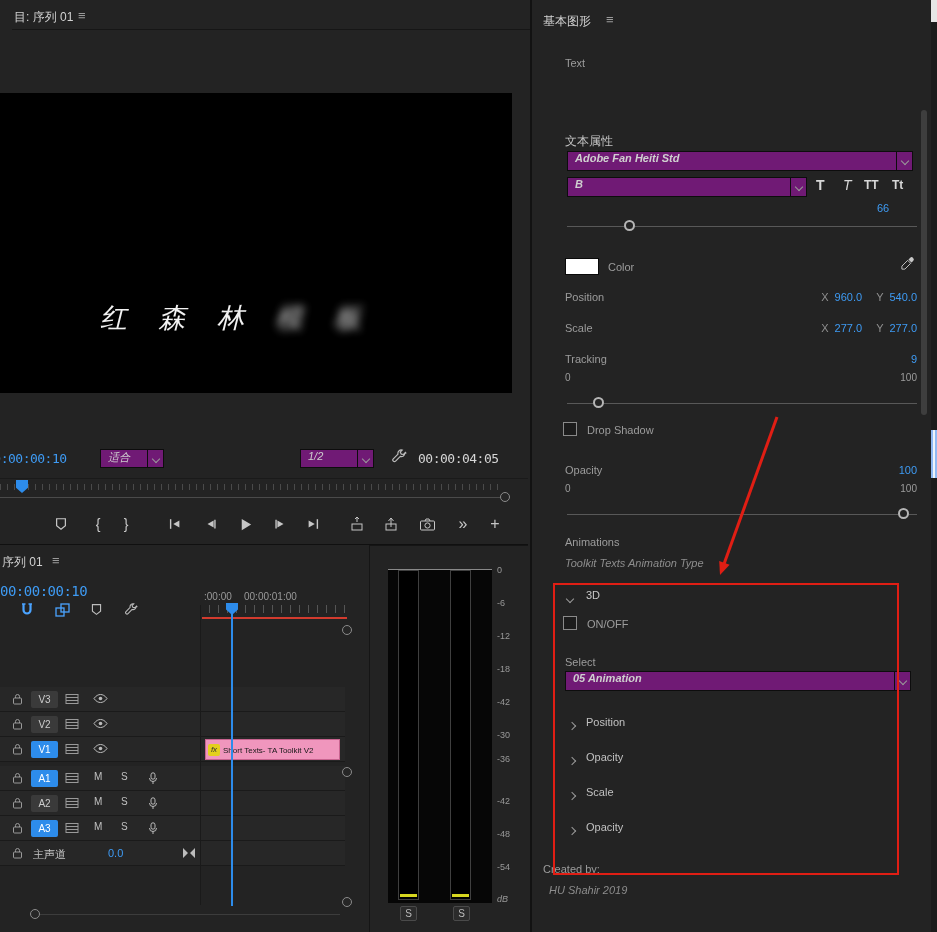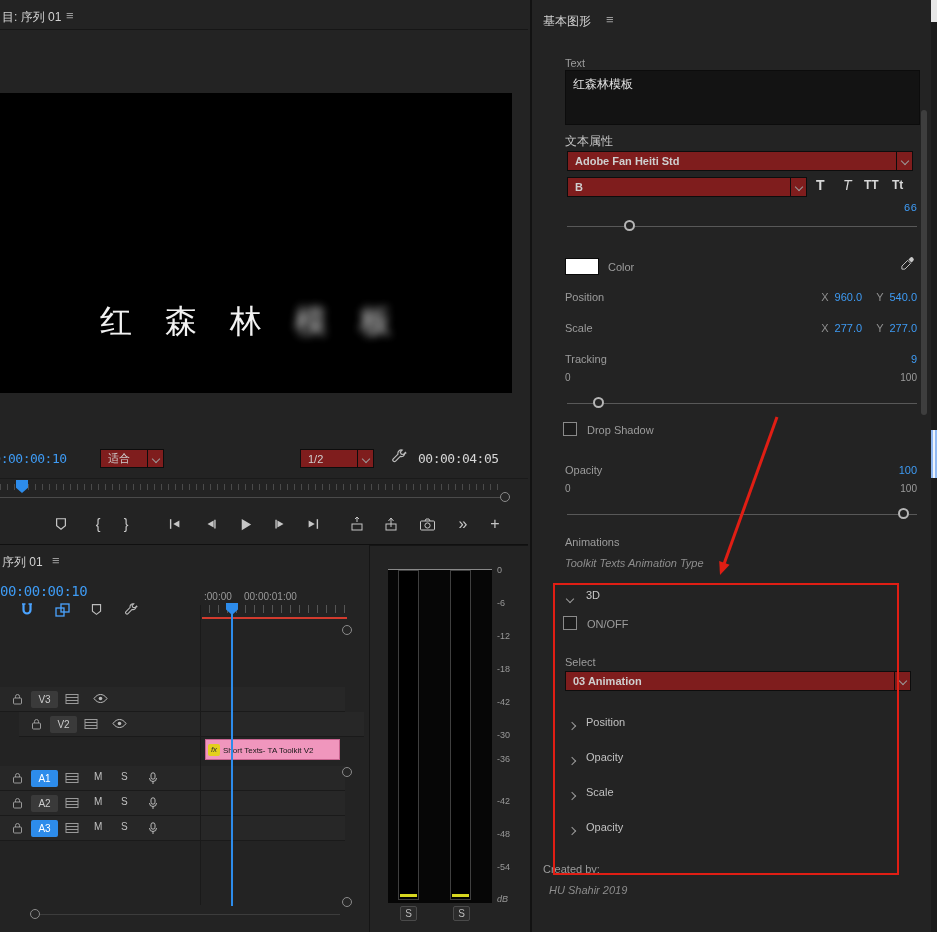--- a/index.html
+++ b/index.html
@@ -6,21 +6,21 @@
   body{background:#111;}
   #root{position:relative;width:937px;height:932px;overflow:hidden;background:#232323;
         font-family:"Liberation Sans","DejaVu Sans",sans-serif;font-size:11px;color:#c8c8c8;}
   .abs{position:absolute;}
   .tc{font-family:"DejaVu Sans Mono",monospace;font-size:13px;letter-spacing:-0.5px;}
   .blue{color:#3e9bf4;}
   .lbl{color:#9c9c9c;}
   .chev{display:inline-block;width:6px;height:6px;border-right:1.5px solid #9a9a9a;border-bottom:1.5px solid #9a9a9a;}
   .chev.d{transform:rotate(45deg);}
   .chev.r{transform:rotate(-45deg);}
-  .dd{background:#7f1d1d;border:1px solid #0d0d0d;display:flex;align-items:center;color:#cfcfcf;}
+  .dd{background:#701a75;border:1px solid #0d0d0d;display:flex;align-items:flex-start;color:#cfcfcf;font-style:italic;}
   .dd .val{flex:1;padding:0 7px;white-space:nowrap;overflow:hidden;}
   .dd .cc{width:16px;align-self:stretch;display:flex;align-items:center;justify-content:center;border-left:1px solid #0d0d0d;}
   .tbtn{position:absolute;top:5px;width:26px;height:26px;background:none;border:none;color:#c6c6c6;
         display:flex;align-items:center;justify-content:center;font-size:14px;font-family:inherit;}
   .trow{position:absolute;left:0;width:345px;height:25px;background:#272727;border-bottom:1px solid #1a1a1a;}
   .tname{position:absolute;left:31px;top:4px;width:27px;height:17px;background:#3a3a3a;border:none;border-radius:2px;
          color:#ccc;font-size:10px;font-family:inherit;}
   .tname.sel{background:#2d8ceb;color:#fff;}
   .rowicon{position:absolute;top:6px;}
   .msl{position:absolute;top:5px;font-size:10px;color:#c0c0c0;background:none;border:none;font-family:inherit;}
@@ -31,27 +31,27 @@
   .meterTick{position:absolute;font-size:9px;color:#999;}
   .sbtn{position:absolute;width:17px;height:15px;background:#2b2b2b;border:1px solid #4a4a4a;border-radius:2px;
         color:#bbb;font-size:10px;font-family:inherit;}
 </style>
 </head>
 <body>
 
 <div id="root">
 
   <section class="abs" style="left:0;top:0;width:528px;height:545px;border-bottom:1px solid #101010;">
-    <div class="abs" style="left:0;top:0;width:528px;height:30px;border-bottom:1px solid #161616;">
+    <div class="abs" style="left:12px;top:0;width:528px;height:30px;border-bottom:1px solid #161616;">
       <span class="abs" style="left:2px;top:9px;font-size:12px;color:#d2d2d2;white-space:nowrap;">目: 序列 01</span>
       <span class="abs" style="left:66px;top:8px;color:#9a9a9a;font-size:13px;">≡</span>
     </div>
 
     <div class="abs" style="left:0;top:93px;width:512px;height:300px;background:#000;">
-      <div class="abs" style="left:100px;top:207px;font-size:32px;color:#f2f2f2;letter-spacing:12px;white-space:nowrap;">
+      <div class="abs" style="left:100px;top:207px;font-size:27px;color:#f2f2f2;letter-spacing:12px;white-space:nowrap;font-style:italic;">
         <span>红 森 林 </span><span style="filter:blur(4px);opacity:.9;">模 板</span>
       </div>
     </div>
 
     <span class="abs tc blue" style="left:-14px;top:451px;">00:00:00:10</span>
     <div class="abs dd" style="left:100px;top:449px;width:64px;height:19px;">
       <span class="val">适合</span>
       <span class="cc">
           <i class="chev d"></i>
         </span>
@@ -185,28 +185,49 @@
             <path d="M1 4.5h12M1 7.5h12" stroke="#9a9a9a"></path>
           </svg>
       </span>
       <span class="rowicon" style="left:93px;">
         <svg width="15" height="11" viewBox="0 0 15 10">
             <path d="M1 5c2-3 4.5-4 6.5-4S12 2 14 5c-2 3-4.5 4-6.5 4S3 8 1 5z" fill="none" stroke="#bcbcbc"></path>
             <circle cx="7.5" cy="5" r="1.8" fill="#bcbcbc"></circle>
           </svg>
       </span>
     </div>
-    <div class="trow" style="top:167px;margin-left:19px;">
+    <div class="trow" style="top:167px;">
       <span class="rowicon" style="left:12px;">
         <svg width="11" height="12" viewBox="0 0 11 12">
             <rect x="1.5" y="5" width="8" height="6" rx="1" fill="none" stroke="#9a9a9a"></rect>
             <path d="M3.5 5V3.5a2 2 0 0 1 4 0V5" fill="none" stroke="#9a9a9a"></path>
           </svg>
       </span>
       <button class="tname">V2</button>
+      <span class="rowicon" style="left:65px;">
+        <svg width="14" height="12" viewBox="0 0 14 12">
+            <rect x="1" y="1.5" width="12" height="9" fill="none" stroke="#9a9a9a"></rect>
+            <path d="M1 4.5h12M1 7.5h12" stroke="#9a9a9a"></path>
+          </svg>
+      </span>
+      <span class="rowicon" style="left:93px;">
+        <svg width="15" height="11" viewBox="0 0 15 10">
+            <path d="M1 5c2-3 4.5-4 6.5-4S12 2 14 5c-2 3-4.5 4-6.5 4S3 8 1 5z" fill="none" stroke="#bcbcbc"></path>
+            <circle cx="7.5" cy="5" r="1.8" fill="#bcbcbc"></circle>
+          </svg>
+      </span>
+    </div>
+    <div class="trow" style="top:192px;">
+      <span class="rowicon" style="left:12px;">
+        <svg width="11" height="12" viewBox="0 0 11 12">
+            <rect x="1.5" y="5" width="8" height="6" rx="1" fill="none" stroke="#9a9a9a"></rect>
+            <path d="M3.5 5V3.5a2 2 0 0 1 4 0V5" fill="none" stroke="#9a9a9a"></path>
+          </svg>
+      </span>
+      <button class="tname sel">V1</button>
       <span class="rowicon" style="left:65px;">
         <svg width="14" height="12" viewBox="0 0 14 12">
             <rect x="1" y="1.5" width="12" height="9" fill="none" stroke="#9a9a9a"></rect>
             <path d="M1 4.5h12M1 7.5h12" stroke="#9a9a9a"></path>
           </svg>
       </span>
       <span class="rowicon" style="left:93px;">
         <svg width="15" height="11" viewBox="0 0 15 10">
             <path d="M1 5c2-3 4.5-4 6.5-4S12 2 14 5c-2 3-4.5 4-6.5 4S3 8 1 5z" fill="none" stroke="#bcbcbc"></path>
             <circle cx="7.5" cy="5" r="1.8" fill="#bcbcbc"></circle>
@@ -272,20 +293,35 @@
             <rect x="1" y="1.5" width="12" height="9" fill="none" stroke="#9a9a9a"></rect>
             <path d="M1 4.5h12M1 7.5h12" stroke="#9a9a9a"></path>
           </svg>
       </span>
       <button class="msl" style="left:94px;">M</button>
       <button class="msl" style="left:121px;">S</button>
       <span class="rowicon" style="left:148px;">
         <svg width="10" height="13" viewBox="0 0 10 13">
             <rect x="3" y="0.8" width="4" height="6.4" rx="2" fill="none" stroke="#bcbcbc"></rect>
             <path d="M1.5 6a3.5 3.5 0 0 0 7 0M5 9.5V12" fill="none" stroke="#bcbcbc"></path>
+          </svg>
+      </span>
+    </div>
+    <div class="trow" style="top:296px;">
+      <span class="rowicon" style="left:12px;">
+        <svg width="11" height="12" viewBox="0 0 11 12">
+            <rect x="1.5" y="5" width="8" height="6" rx="1" fill="none" stroke="#9a9a9a"></rect>
+            <path d="M3.5 5V3.5a2 2 0 0 1 4 0V5" fill="none" stroke="#9a9a9a"></path>
+          </svg>
+      </span>
+      <span class="abs" style="left:33px;top:6px;color:#c6c6c6;">主声道</span>
+      <span class="abs blue" style="left:108px;top:6px;">0.0</span>
+      <span class="rowicon" style="left:182px;">
+        <svg width="14" height="12" viewBox="0 0 14 12">
+            <path d="M1 1l5 5-5 5zM13 1L8 6l5 5z" fill="#bcbcbc"></path>
           </svg>
       </span>
     </div>
 
     <div class="abs" style="left:200px;top:60px;width:1px;height:300px;background:#1a1a1a;"></div>
 
     <div class="abs" style="left:205px;top:194px;width:135px;height:21px;background:#f096bd;border:1px solid #c8638f;overflow:hidden;">
       <span style="position:absolute;left:2px;top:4px;width:12px;height:12px;background:#e3cf1d;border-radius:2px;
                    color:#333;font-size:8px;font-style:italic;text-align:center;line-height:12px;">fx</span>
       <span style="position:absolute;left:17px;top:6px;color:#181818;font-size:8px;white-space:nowrap;">Short Texts- TA Toolkit V2</span>
@@ -324,23 +360,20 @@
 
     <button class="sbtn" style="left:30px;top:360px;">S</button>
     <button class="sbtn" style="left:83px;top:360px;">S</button>
   </section>
 
   <section class="abs" style="left:530px;top:0;width:469px;height:932px;background:#232323;border-left:2px solid #121212;">
     <span class="abs" style="left:11px;top:13px;font-size:12px;color:#d2d2d2;">基本图形</span>
     <span class="abs" style="left:74px;top:12px;color:#9a9a9a;font-size:13px;">≡</span>
 
     <span class="abs lbl" style="left:33px;top:57px;">Text</span>
-    <div class="abs" style="left:33px;top:70px;width:355px;height:55px;background:#131313;border:1px solid #0c0c0c;padding:5px 7px;">
-      <span style="color:#e0e0e0;font-size:12px;">红森林模板</span>
-    </div>
 
     <span class="abs" style="left:33px;top:133px;font-size:12px;color:#c4c4c4;">文本属性</span>
 
     <div class="abs dd" style="left:35px;top:151px;width:346px;height:20px;">
       <span class="val" style="font-weight:bold;">Adobe Fan Heiti Std</span>
       <span class="cc">
           <i class="chev d"></i>
         </span>
     </div>
 
@@ -348,21 +381,21 @@
       <span class="val" style="font-weight:bold;">B</span>
       <span class="cc">
           <i class="chev d"></i>
         </span>
     </div>
     <button class="abs" style="left:284px;top:177px;background:none;border:none;color:#d8d8d8;font-size:14px;font-weight:bold;font-family:inherit;">T</button>
     <button class="abs" style="left:311px;top:177px;background:none;border:none;color:#d8d8d8;font-size:14px;font-style:italic;font-family:inherit;">T</button>
     <button class="abs" style="left:332px;top:178px;background:none;border:none;color:#d8d8d8;font-size:12px;font-weight:bold;font-family:inherit;">TT</button>
     <button class="abs" style="left:360px;top:178px;background:none;border:none;color:#d8d8d8;font-size:12px;font-weight:bold;font-family:inherit;">Tt</button>
 
-    <span class="abs blue" style="left:345px;top:202px;width:40px;text-align:right;font-family:Liberation Mono, monospace;">66</span>
+    <span class="abs blue" style="left:345px;top:202px;width:40px;">66</span>
     <div class="sl-track" style="left:35px;top:226px;width:350px;"></div>
     <div class="sl-handle" style="left:92px;top:220px;"></div>
 
     <div class="abs" style="left:33px;top:258px;width:34px;height:17px;background:#ffffff;border:1px solid #0a0a0a;"></div>
     <span class="abs lbl" style="left:76px;top:261px;">Color</span>
     <span class="abs" style="left:368px;top:256px;">
       <svg width="15" height="15" viewBox="0 0 16 16">
           <path d="M14 2a2.3 2.3 0 0 0-3.3 0L9 3.8l3.2 3.2L14 5.3A2.3 2.3 0 0 0 14 2z" fill="#c8c8c8"></path>
           <path d="M8.2 4.6 2 10.8V14h3.2l6.2-6.2z" fill="none" stroke="#c8c8c8"></path>
         </svg>
@@ -404,21 +437,21 @@
     <span class="abs lbl" style="left:33px;top:536px;">Animations</span>
     <span class="abs" style="left:33px;top:557px;font-style:italic;color:#8d8d8d;">Toolkit Texts Animation Type</span>
 
     <span class="abs" style="left:35px;top:592px;"><i class="chev d"></i></span>
     <span class="abs" style="left:54px;top:589px;color:#c8c8c8;">3D</span>
     <div class="cbx" style="left:31px;top:616px;"></div>
     <span class="abs lbl" style="left:55px;top:618px;">ON/OFF</span>
 
     <span class="abs lbl" style="left:33px;top:656px;">Select</span>
     <div class="abs dd" style="left:33px;top:671px;width:346px;height:20px;">
-      <span class="val" style="font-weight:bold;">03 Animation</span>
+      <span class="val" style="font-weight:bold;">05 Animation</span>
       <span class="cc">
           <i class="chev d"></i>
         </span>
     </div>
 
     <span class="abs" style="left:37px;top:719px;"><i class="chev r"></i></span>
     <span class="abs" style="left:54px;top:716px;color:#c0c0c0;">Position</span>
     <span class="abs" style="left:37px;top:754px;"><i class="chev r"></i></span>
     <span class="abs" style="left:54px;top:751px;color:#c0c0c0;">Opacity</span>
     <span class="abs" style="left:37px;top:789px;"><i class="chev r"></i></span>

